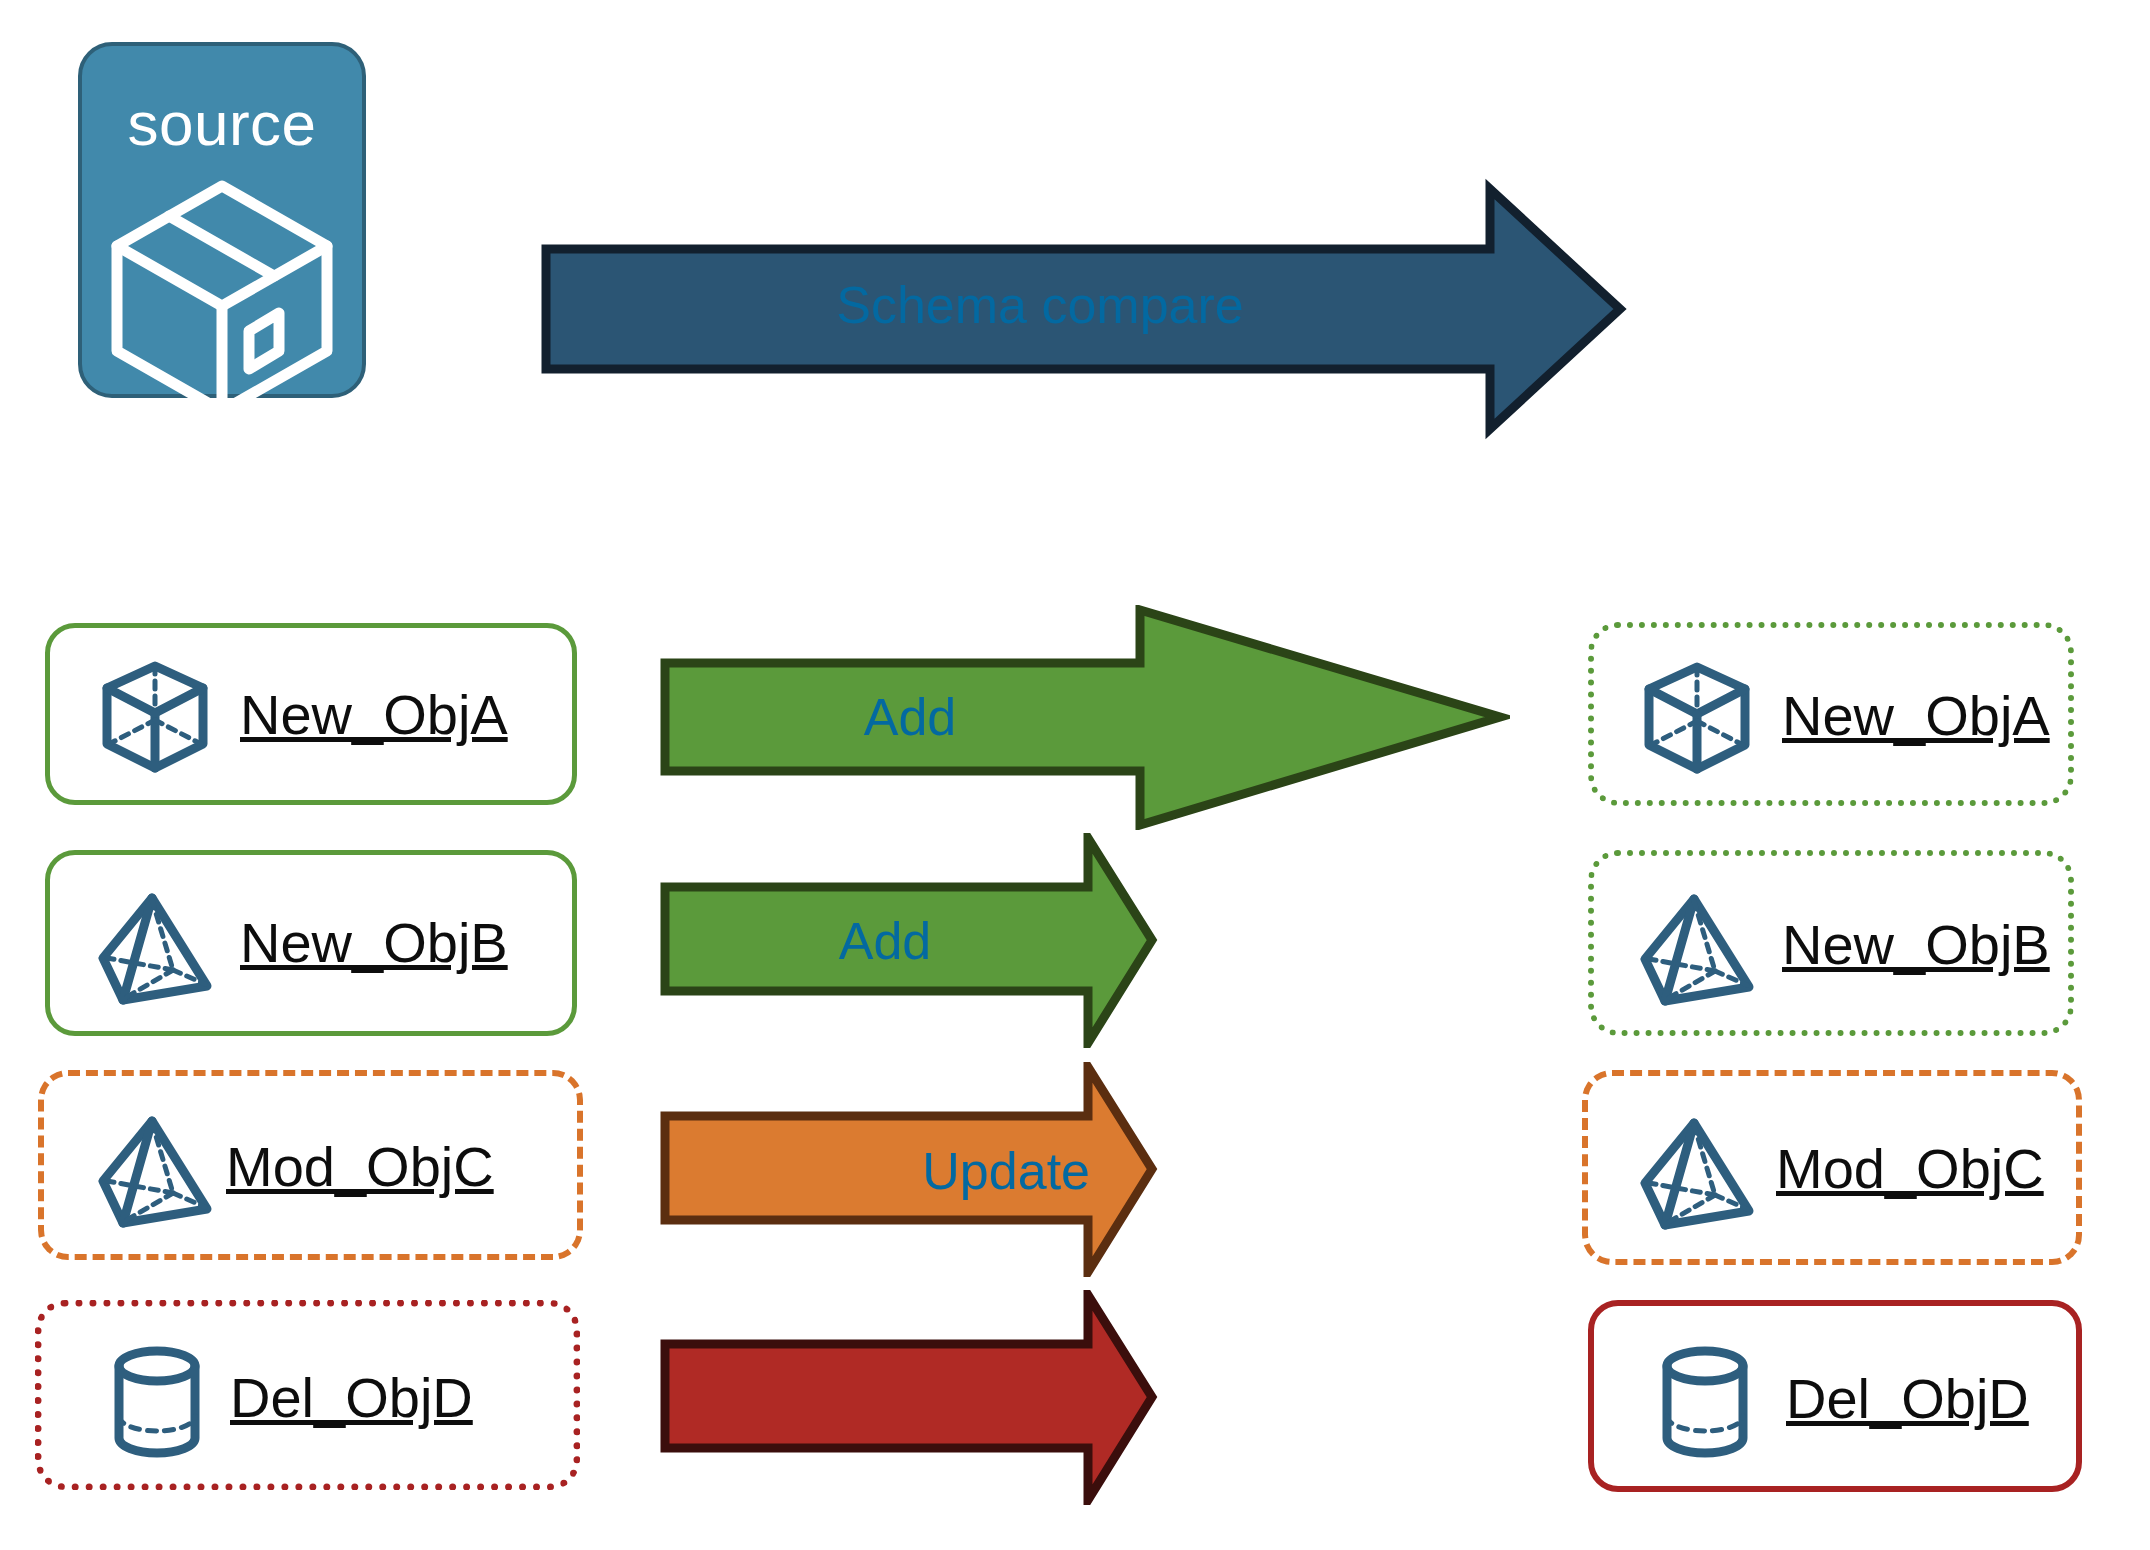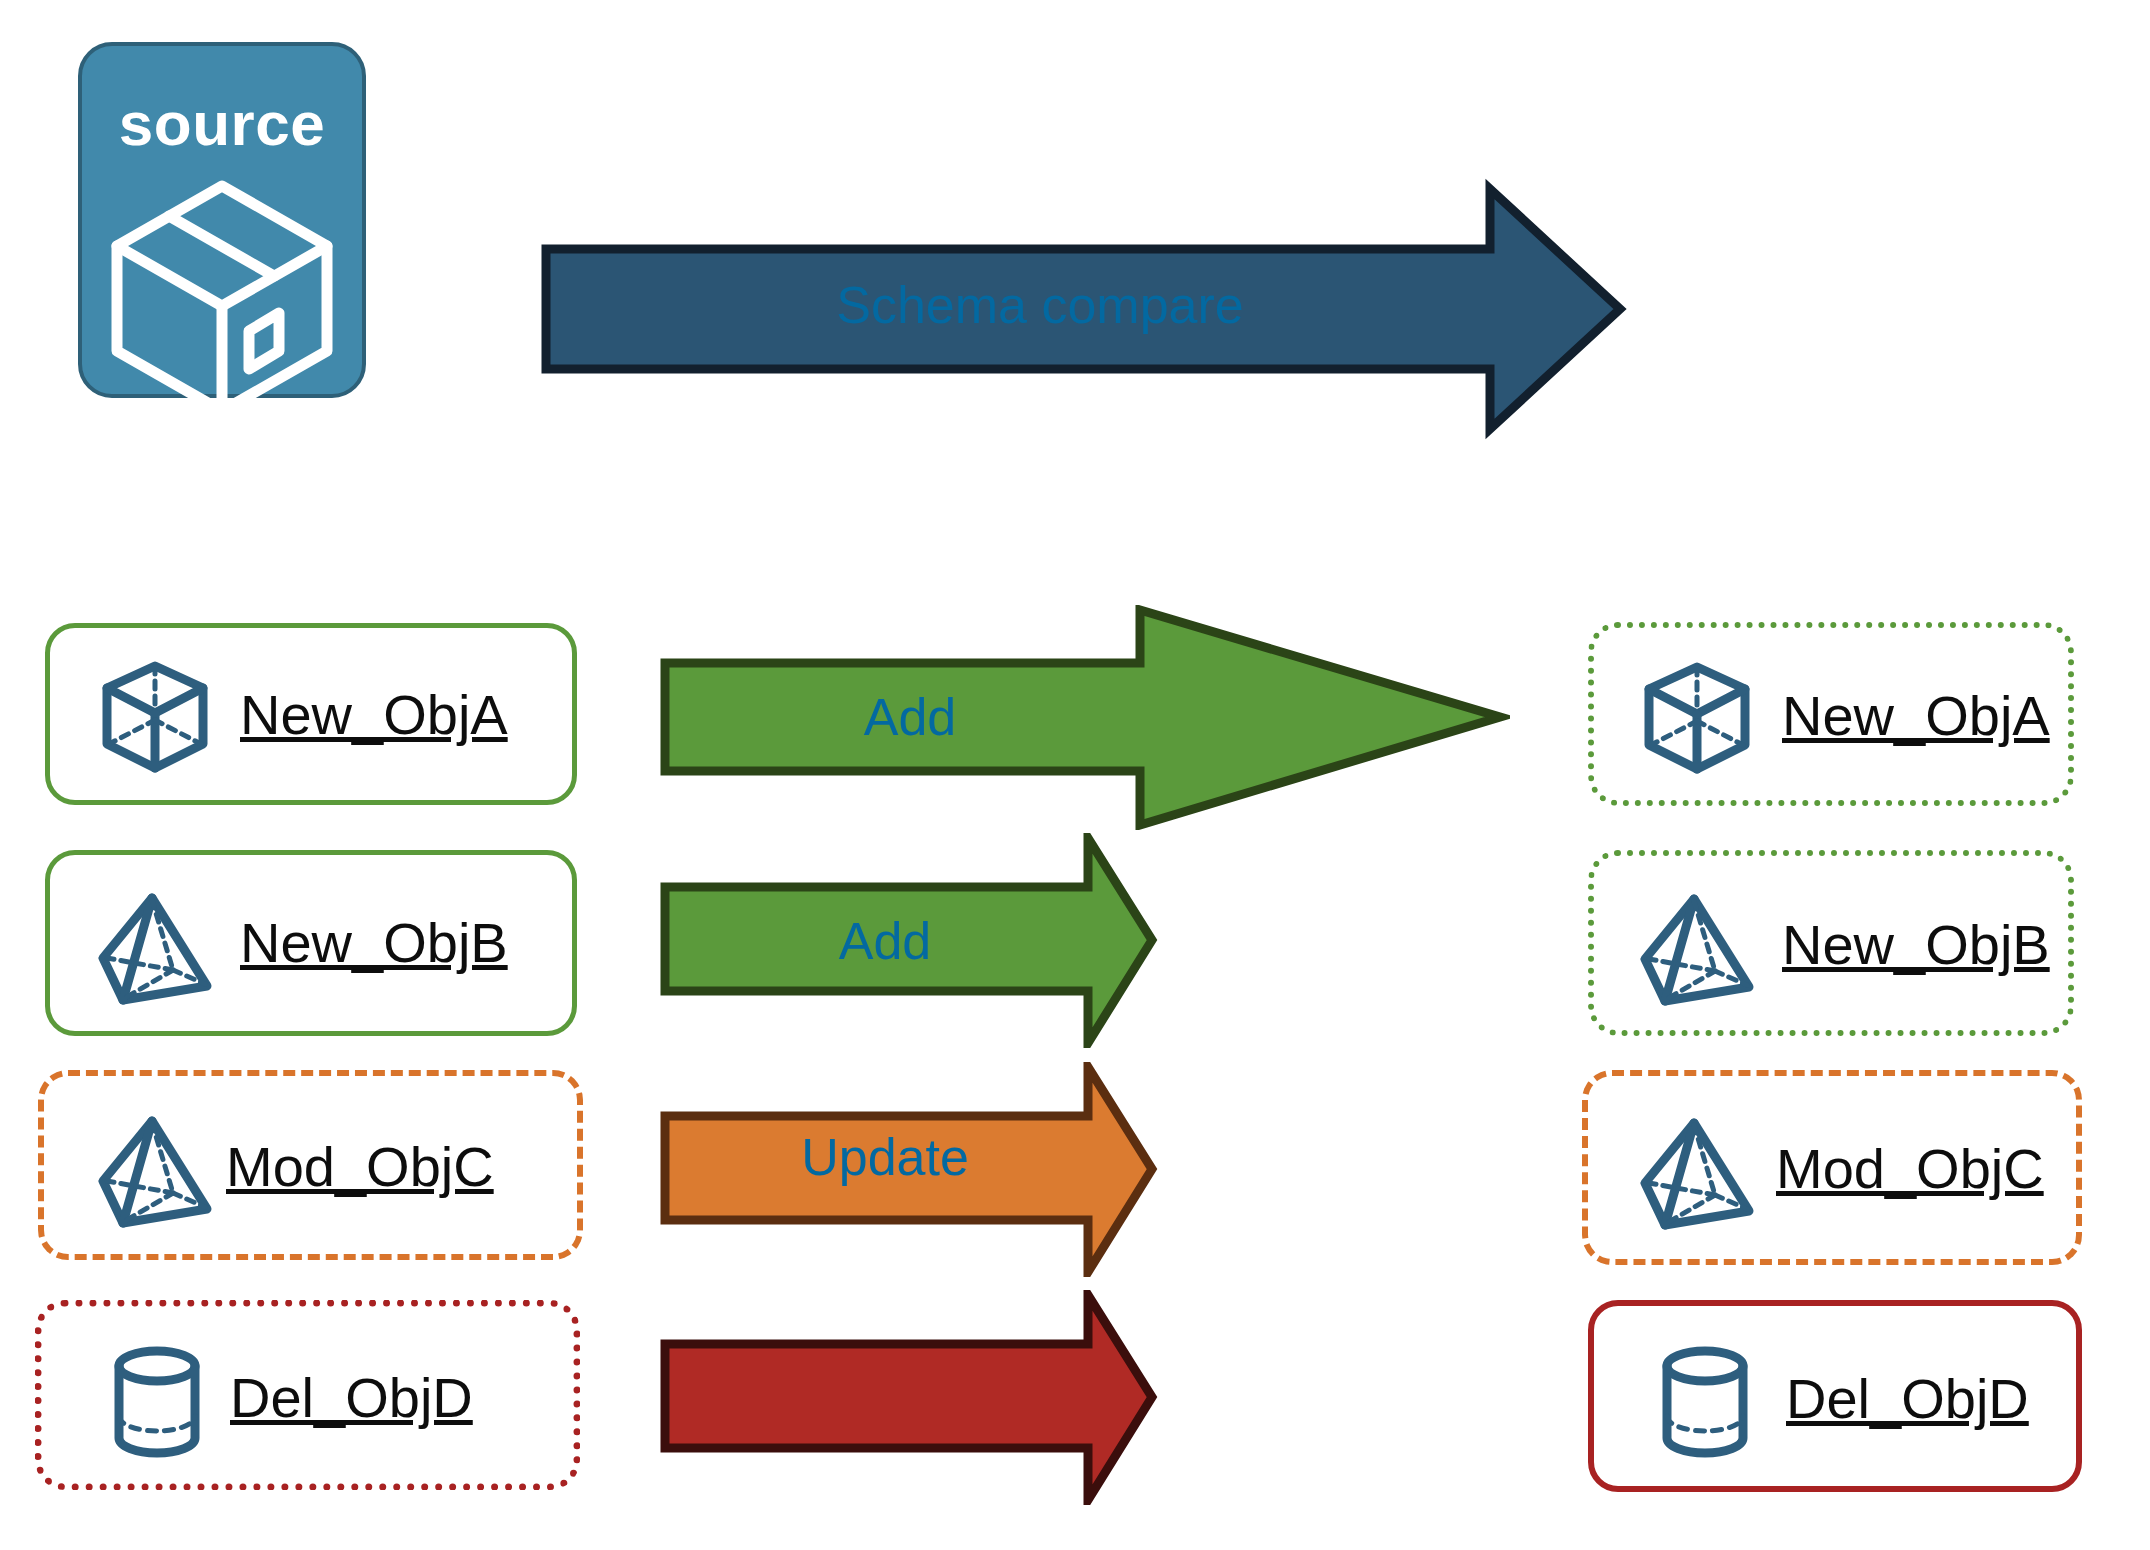--- a/index.html
+++ b/index.html
@@ -18,21 +18,21 @@
     background:#4189AB;
     border:4px solid #2E6078;
     border-radius:34px;
     box-sizing:border-box;
   }
   .endpoint .ep-title{
     position:absolute;left:0;right:0;top:42px;
     text-align:center;
     color:#ffffff;
     font-size:62px;
-    font-weight:bold;
+    font-weight:normal;
     letter-spacing:0.5px;
   }
   .endpoint .ep-icon{
     position:absolute;left:0;right:0;top:130px;
     display:flex;justify-content:center;align-items:center;
   }
   #endpoint-source{left:78px;top:42px;width:288px;height:356px;}
   #endpoint-target{left:1655px;top:42px;width:382px;height:356px;}
 
   
@@ -204,21 +204,21 @@
         </g>
       </svg>
     </div>
     <div class="obj-label" style="left:182px;top:58px;">Mod_ObjC</div>
   </div>
 
   <div class="row-arrow" style="left:660px;top:1062px;">
     <svg width="500" height="215" viewBox="0 0 500 215">
       <polygon points="5,54 428,54 428,5 492,107 428,210 428,158 5,158" fill="#DB7B30" stroke="#5B2E10" stroke-width="9" stroke-linejoin="miter"></polygon>
     </svg>
-    <div class="arrow-label" style="left:20px;top:65px;width:410px;">Update</div>
+    <div class="arrow-label" style="left:20px;top:79px;width:410px;text-align:right;">Update</div>
   </div>
 
   <div class="obj-card bd-orange-dashed" style="left:1582px;top:1070px;width:500px;height:195px;">
     <div class="obj-icon" style="left:46px;top:34px;width:126px;height:126px;">
       <svg width="120" height="120" viewBox="0 0 120 120">
         <g fill="none" stroke="#2E5E7E" stroke-width="9" stroke-linejoin="round" stroke-linecap="round">
           <polygon points="57,10 112,98 28,112 8,70"></polygon>
           <line x1="57" y1="10" x2="28" y2="112"></line>
         </g>
         <g fill="none" stroke="#2E5E7E" stroke-width="5" stroke-dasharray="8 7" stroke-linecap="round">

